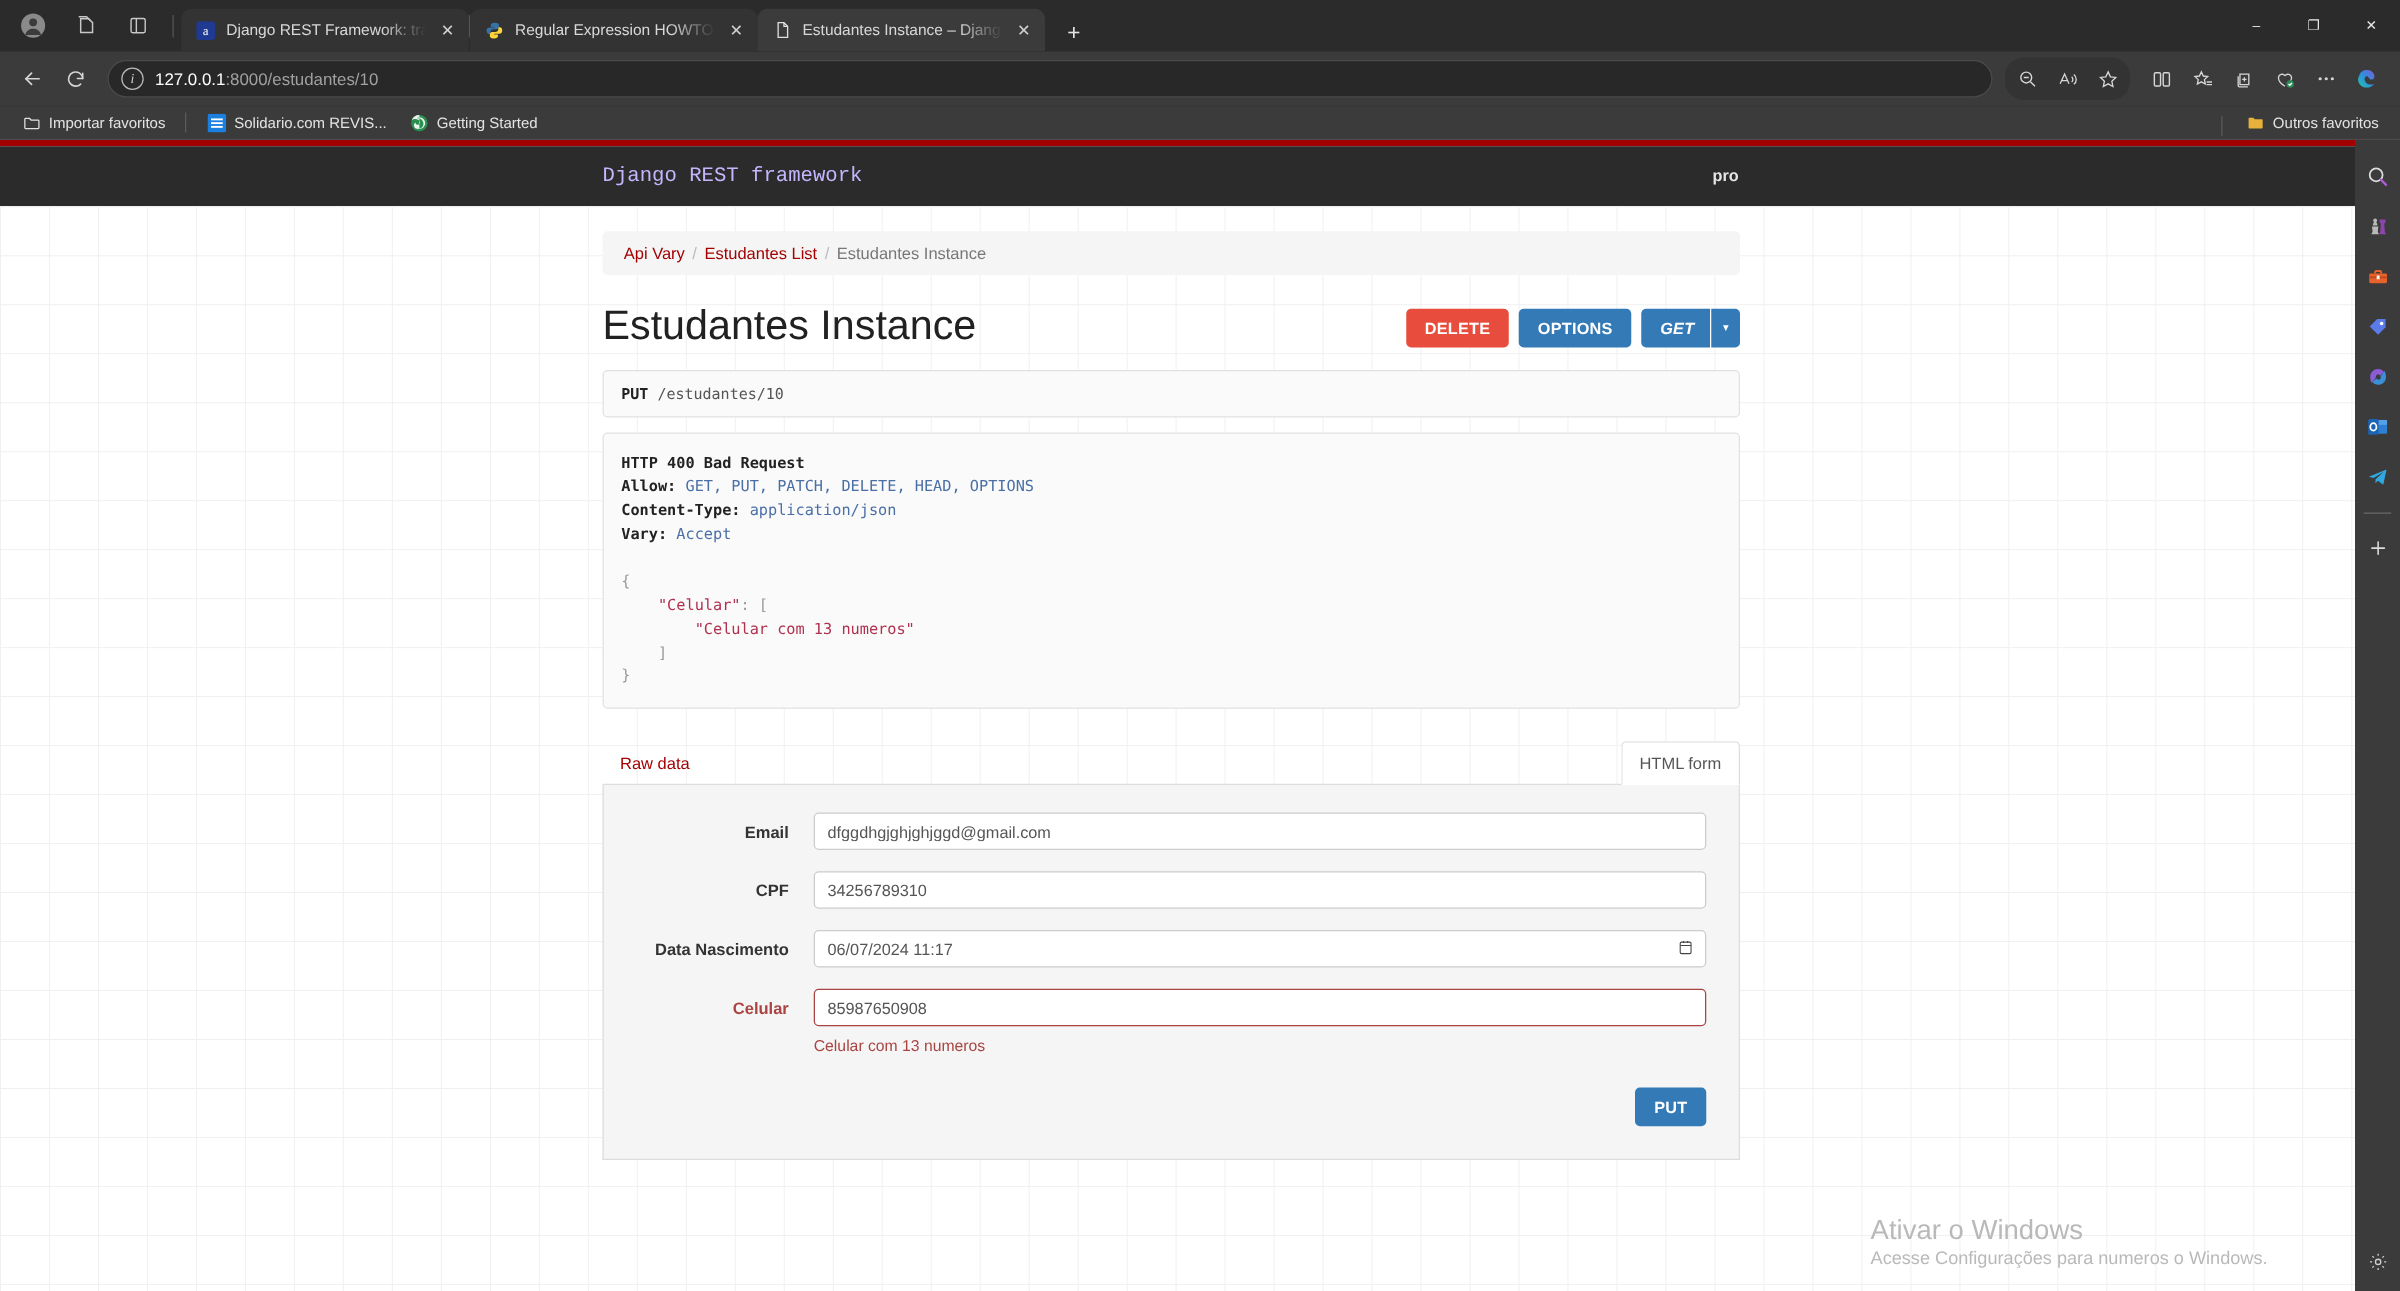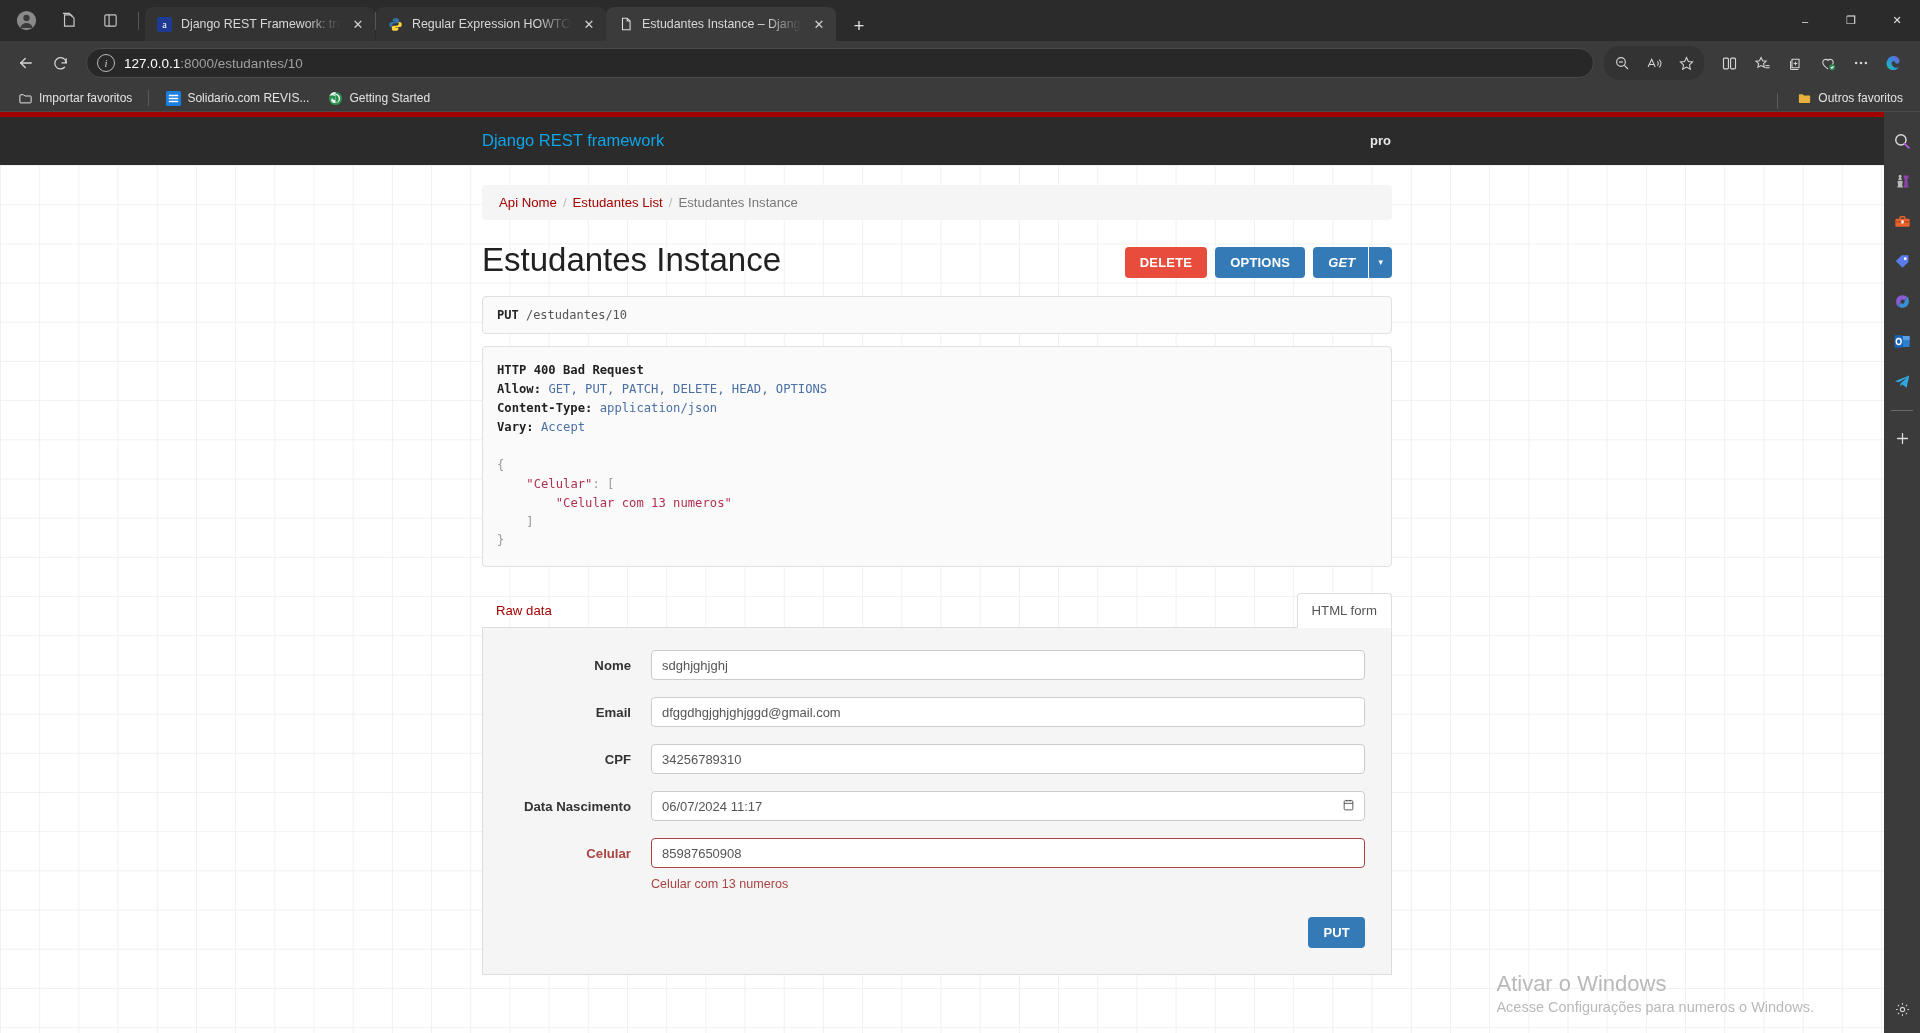--- a/index.html
+++ b/index.html
@@ -83,21 +83,21 @@
   .sb-div { width:22px;height:1px;background:#6a6a6a;margin:8px 0; }
   .sb-bottom { margin-top:auto; padding-bottom: 8px;}
 
   
   .drf-red-bar { height: 5px; background: #a30000; }
   .drf-navbar {
     background: #2b2b2b; height: 48px; display:flex; align-items:center;
     padding: 0 0 0 0; position: relative;
   }
   .drf-navbar .brand {
-    color:#0ea5e9; font-size:16.5px; padding-left: 482px; font-family:Liberation Sans, sans-serif;
+    color:#c4b5fd; font-size:16.5px; padding-left: 482px; font-family:Liberation Mono, monospace;
   }
   .drf-navbar .pro { position:absolute; left:1370px; color:#e6e6e6; font-size:13px; font-weight:bold; }
 
   .drf-body {
     position: relative;
     background-color: #ffffff;
     background-image:
       linear-gradient(to right, #f0f0f0 1px, transparent 1px),
       linear-gradient(to bottom, #f0f0f0 1px, transparent 1px);
     background-size: 39.2px 39.2px;
@@ -402,21 +402,21 @@
 
       <div class="drf-navbar">
         <div class="brand">Django REST framework</div>
         <div class="pro">pro</div>
       </div>
 
       <div class="drf-body">
         <div class="container">
 
           <div class="breadcrumb">
-            <a href="#">Api Nome</a><span class="sep">/</span><a href="#">Estudantes List</a><span class="sep">/</span><span>Estudantes Instance</span>
+            <a href="#">Api Vary</a><span class="sep">/</span><a href="#">Estudantes List</a><span class="sep">/</span><span>Estudantes Instance</span>
           </div>
 
           <div class="page-head">
             <h1 class="page-title">Estudantes Instance</h1>
             <div class="btn-group">
               <button class="btn btn-danger">DELETE</button>
               <button class="btn btn-primary">OPTIONS</button>
               <div class="btn-split">
                 <button class="btn btn-primary main">GET</button>
                 <div class="caret">▾</div>
@@ -437,26 +437,20 @@
     <span class="punct">]</span>
 <span class="punct">}</span></div>
 
           <div class="tabs-row">
             <div class="tab-item">Raw data</div>
             <div class="tab-item active">HTML form</div>
           </div>
 
           <div class="form-panel">
 
-            <div class="form-row">
-              <div class="lbl">Nome</div>
-              <div class="ctl">
-                <input class="form-ctl" type="text" value="sdghjghjghj" style="">
-              </div>
-            </div>
 
             <div class="form-row">
               <div class="lbl">Email</div>
               <div class="ctl">
                 <input class="form-ctl" type="text" value="dfggdhgjghjghjggd@gmail.com" style="">
               </div>
             </div>
 
             <div class="form-row">
               <div class="lbl">CPF</div>

